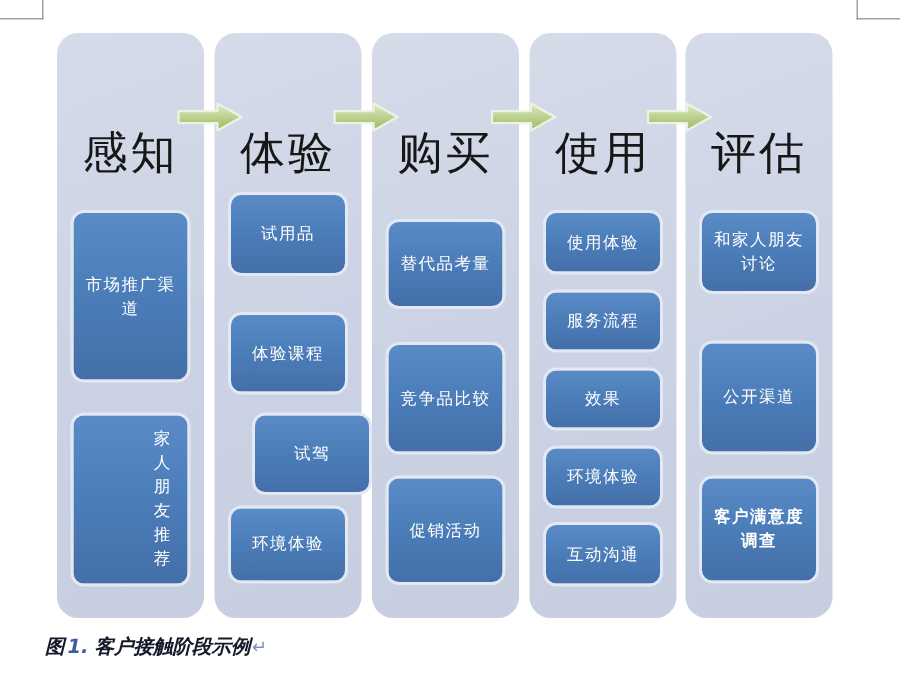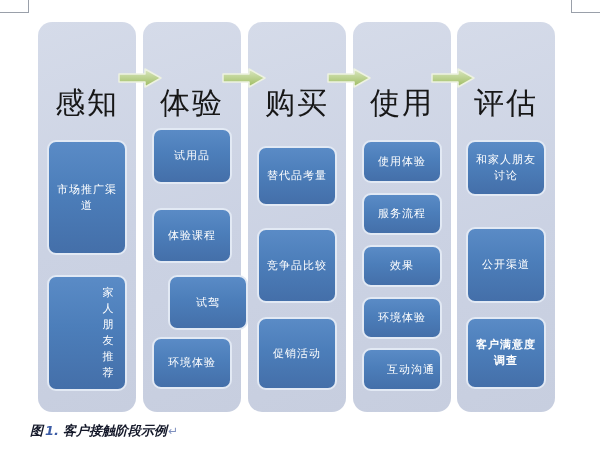--- a/index.html
+++ b/index.html
@@ -113,21 +113,21 @@
     </div>
     <div class="item-box" style="top:171px;height:42px;justify-content:center;">
       <span>服务流程</span>
     </div>
     <div class="item-box" style="top:223px;height:42px;">
       <span>效果</span>
     </div>
     <div class="item-box" style="top:275px;height:42px;">
       <span>环境体验</span>
     </div>
-    <div class="item-box" style="top:326px;height:43px;justify-content:flex-end;">
+    <div class="item-box" style="top:326px;height:43px;">
       <span>互动沟通</span>
     </div>
   </div>
 
   <div class="stage-col col5">
     <div class="stage-header">评估</div>
     <div class="item-box" style="top:118px;height:56px;">
       <span>和家人朋友讨论</span>
     </div>
     <div class="item-box" style="top:205px;height:76px;">

